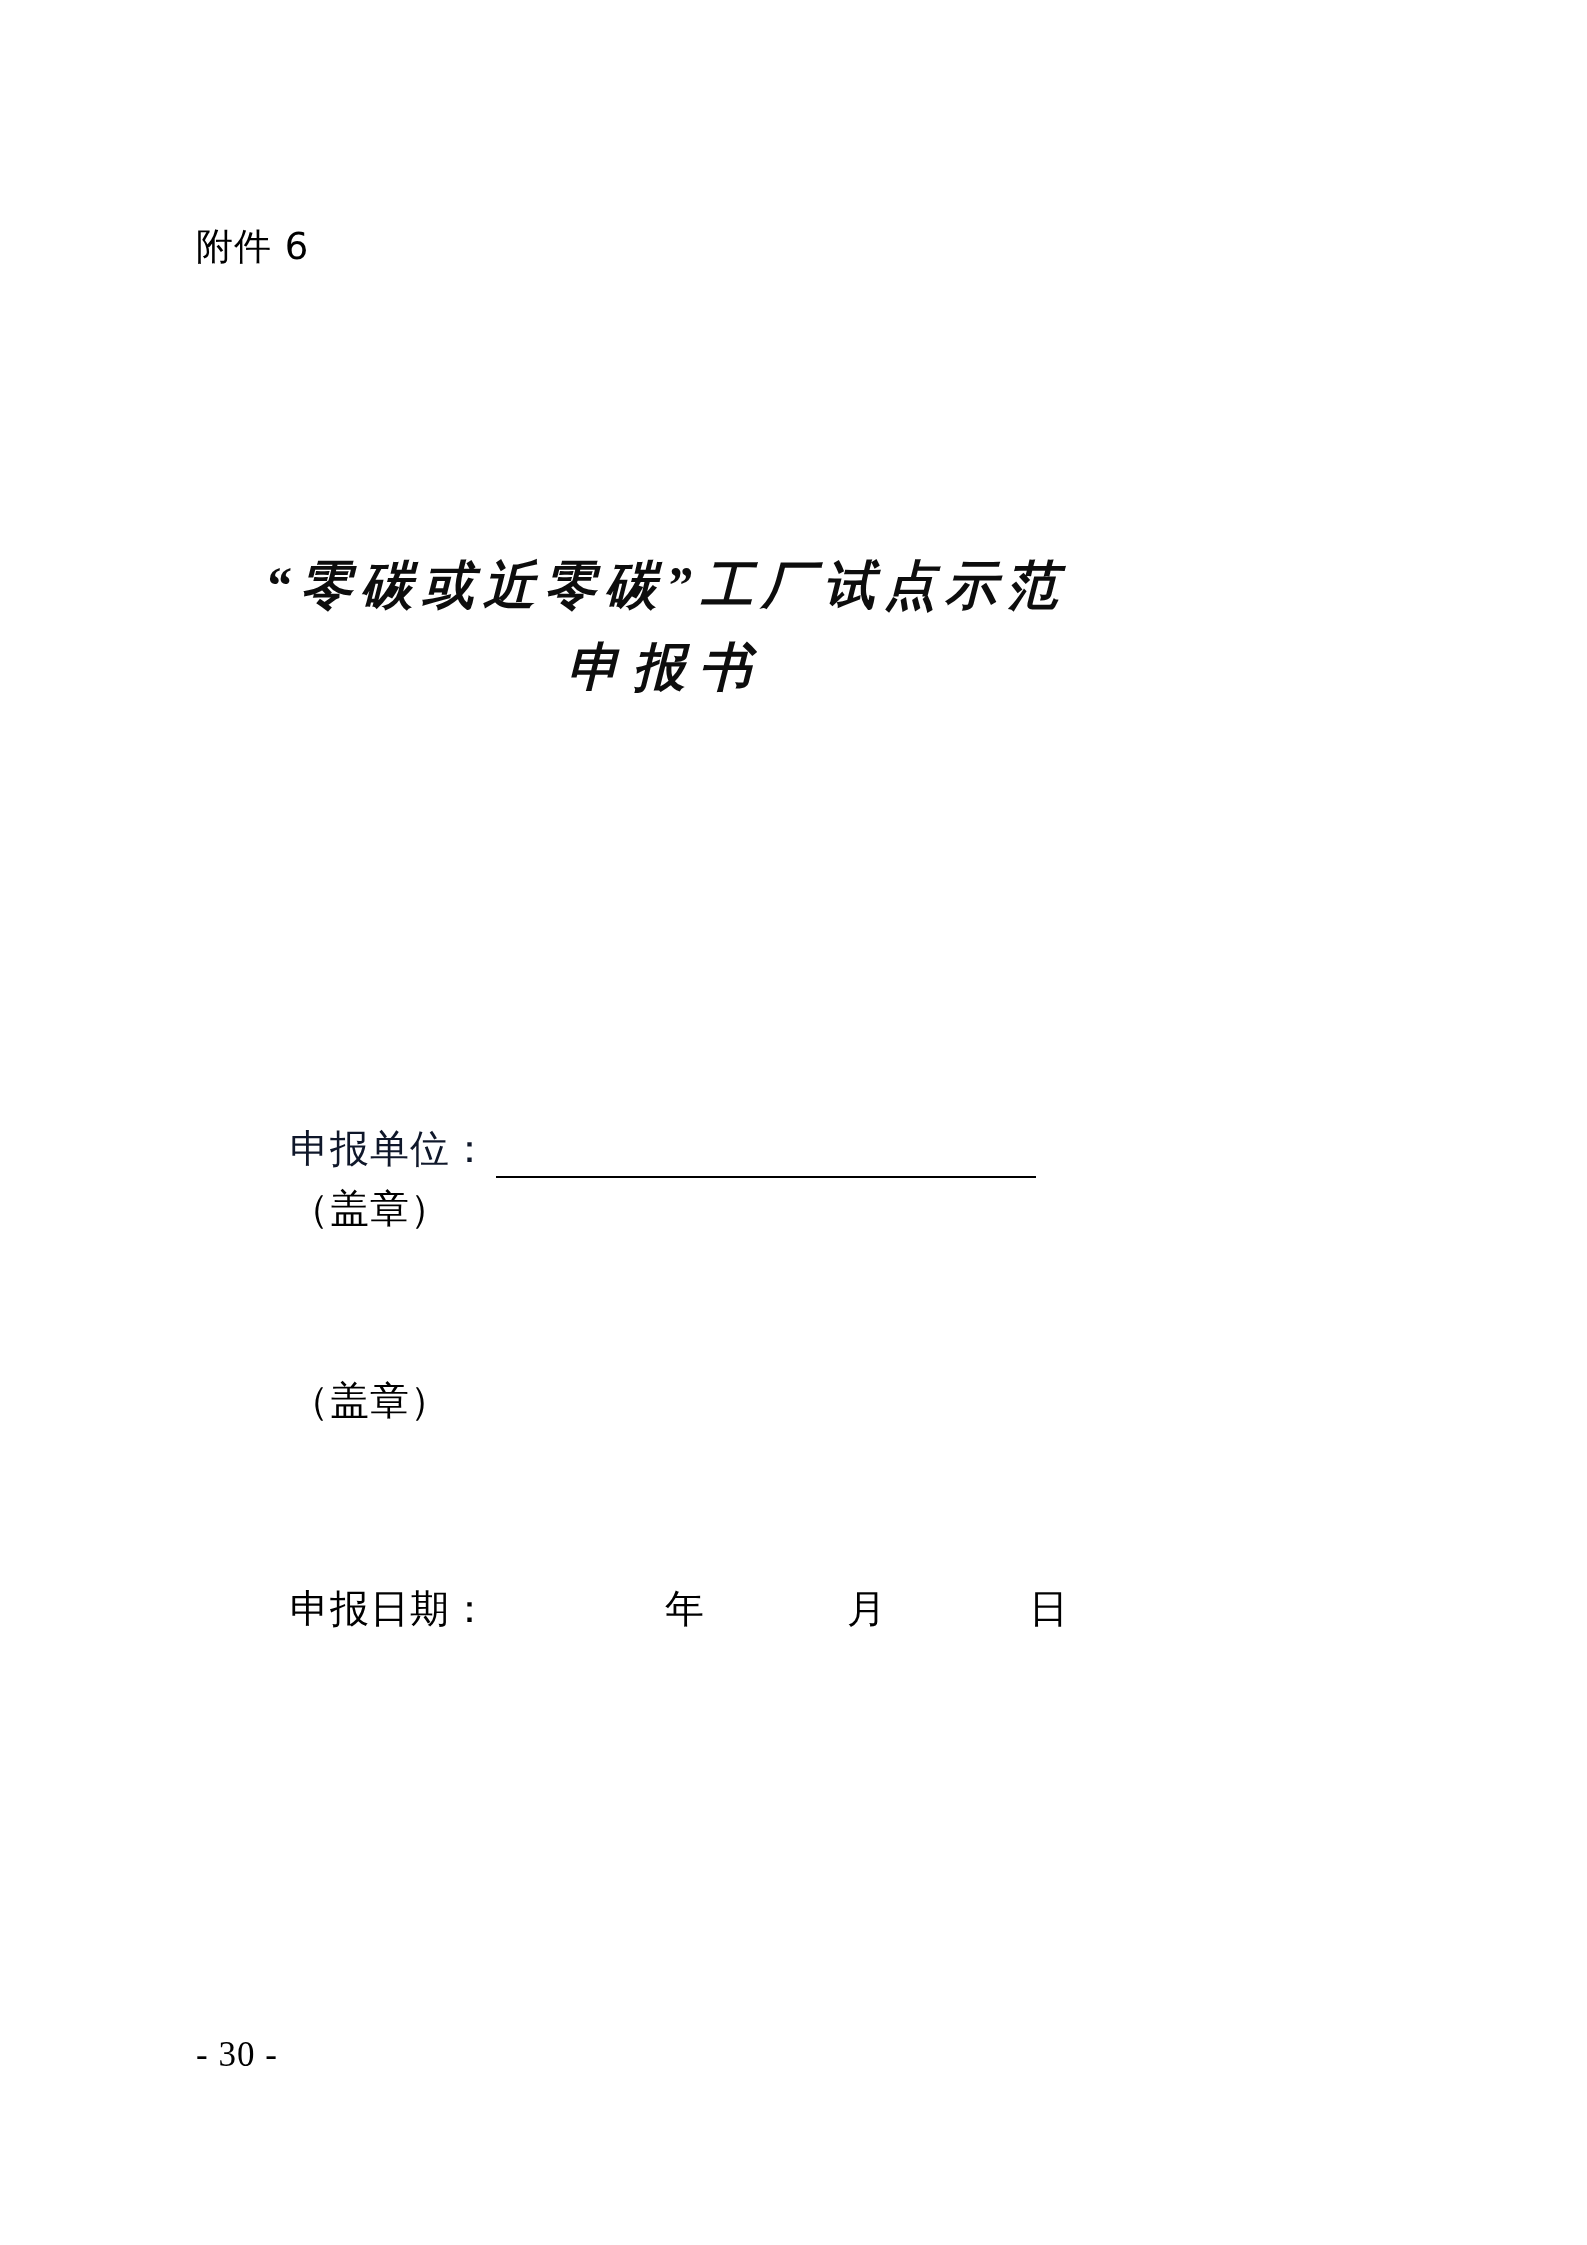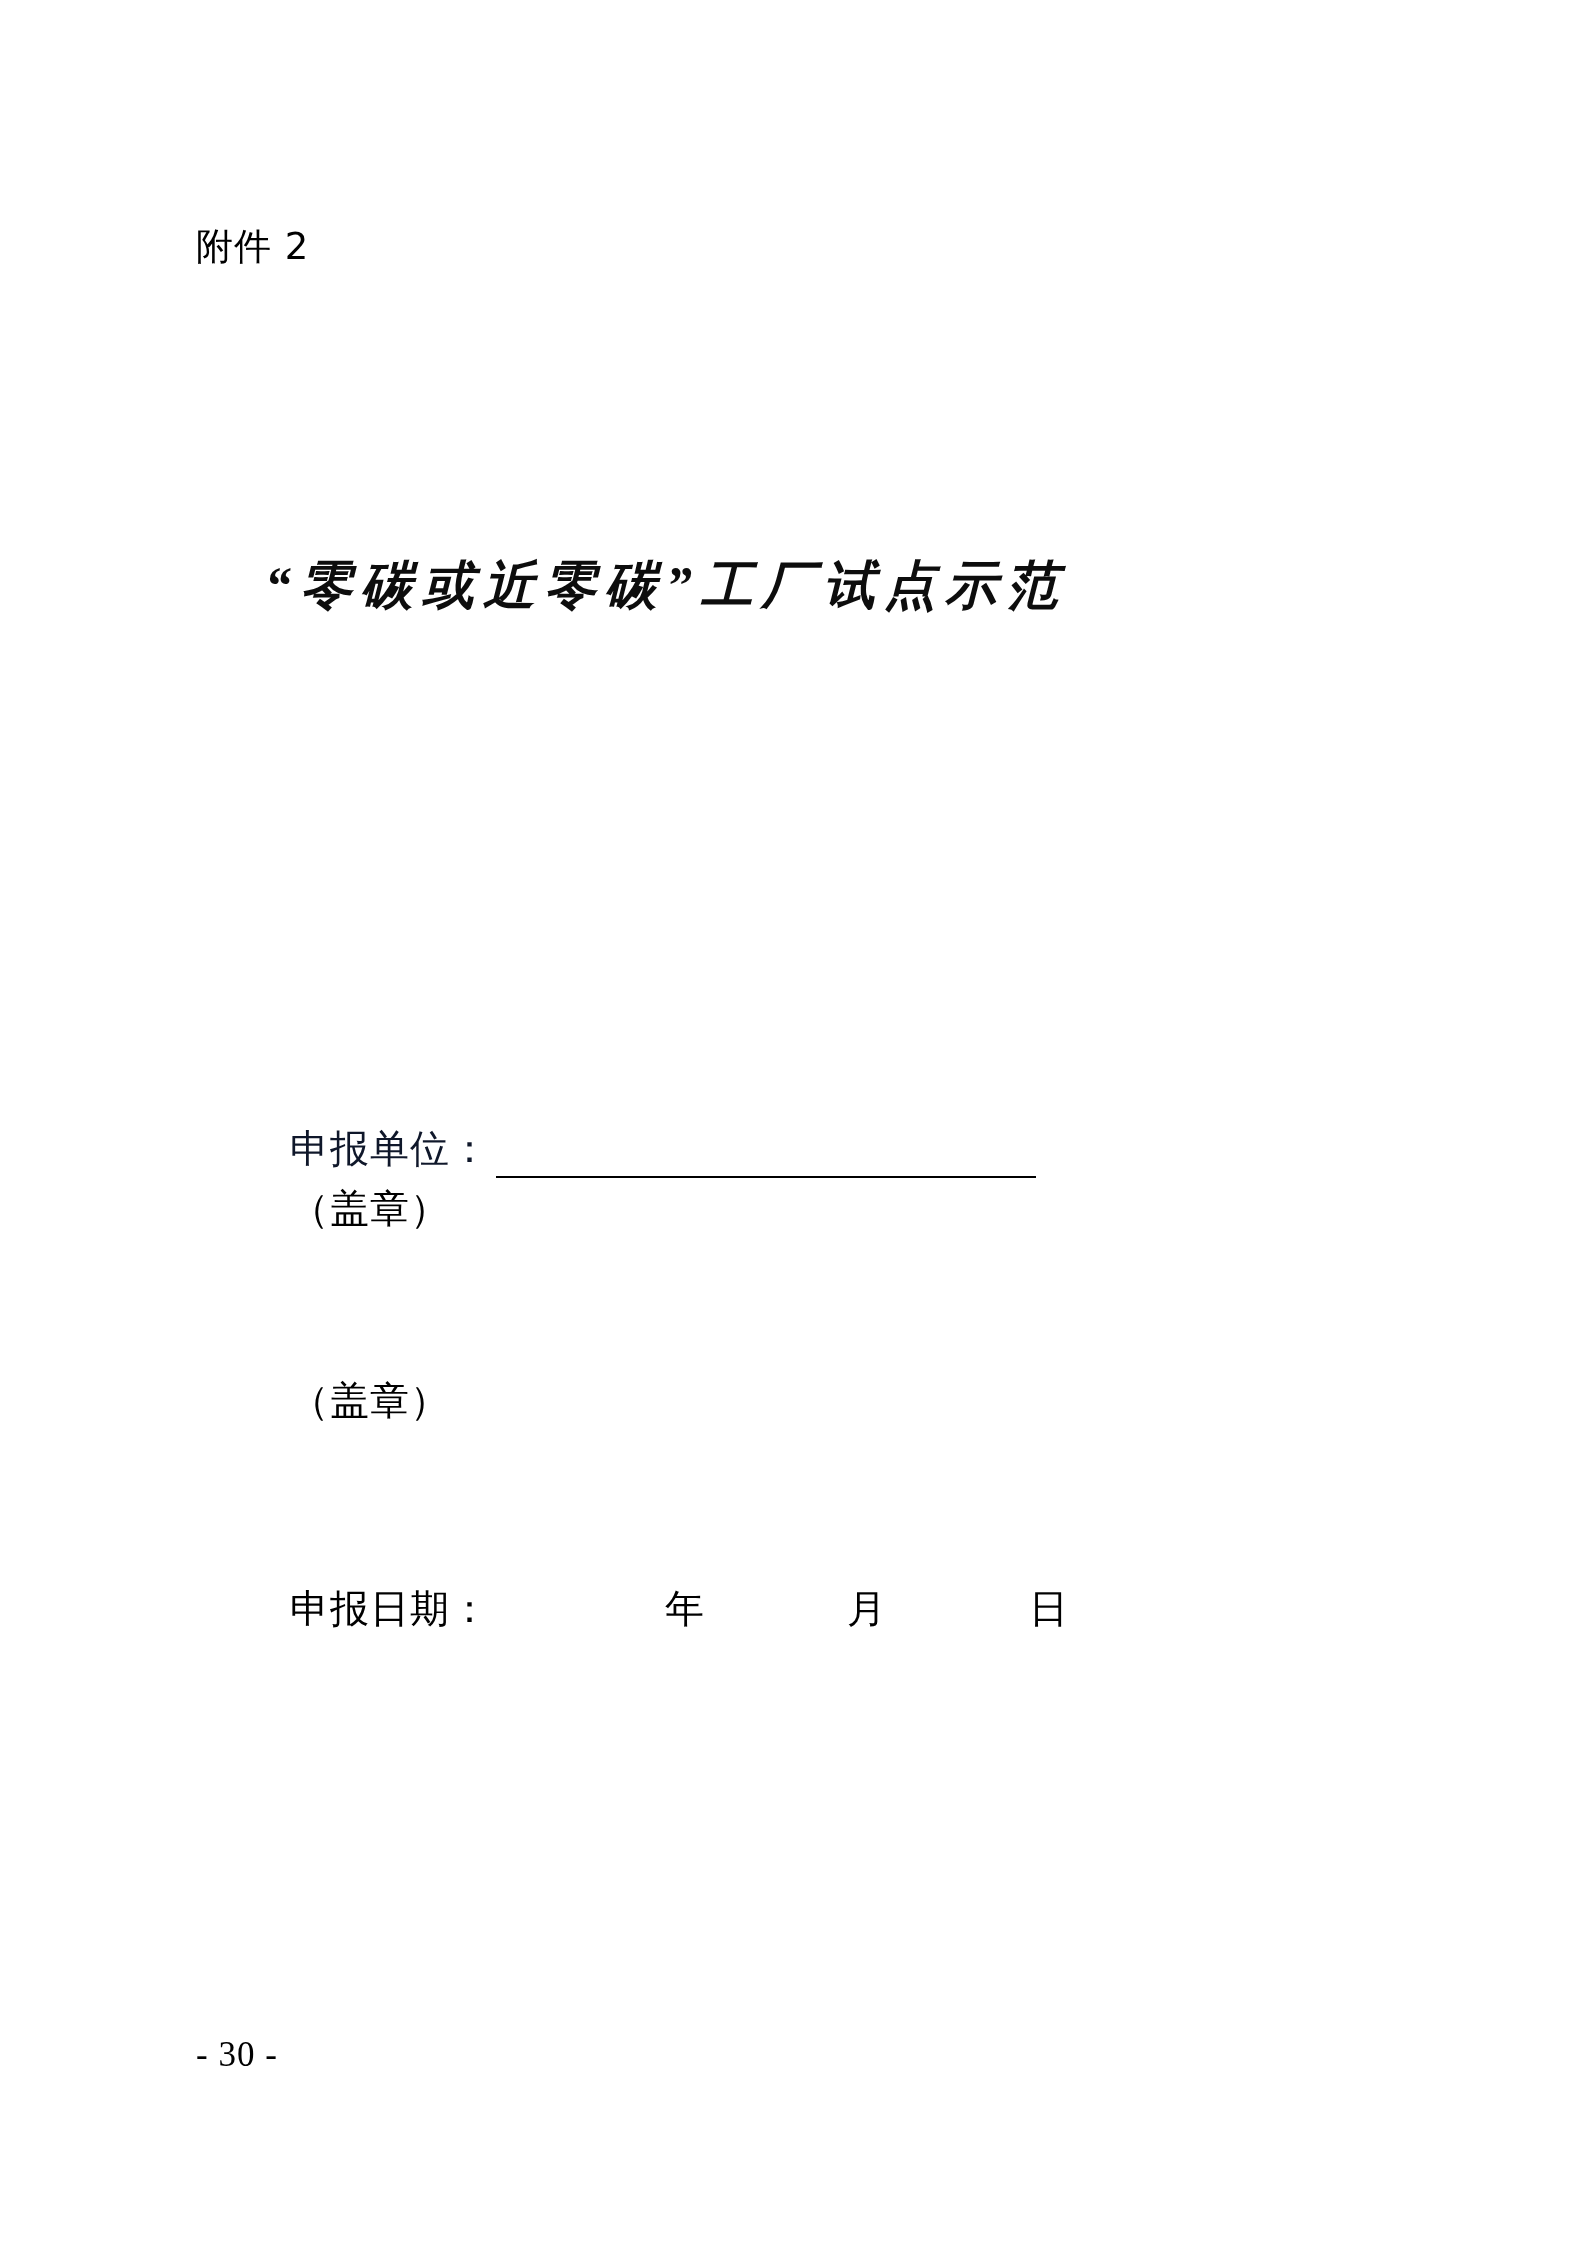--- a/index.html
+++ b/index.html
@@ -113,24 +113,25 @@
     font-size: 35px;
     letter-spacing: 1px;
     color: #000000;
   }
 </style>
 </head>
 <body>
 
 <div class="page">
 
-  <div class="attachment-label">附件 2</div>
+  <div class="attachment-label">附件 6</div>
 
   <div class="doc-title">
     <span class="line1">“零碳或近零碳”工厂试点示范</span>
+    <span class="line2">申报书</span>
   </div>
 
   <div class="form-block">
 
     <div class="form-row">
       <span class="form-label">申报单位：</span>
       <span class="blank-line"></span>
     </div>
     <div class="sub-note">（盖章）</div>
 

